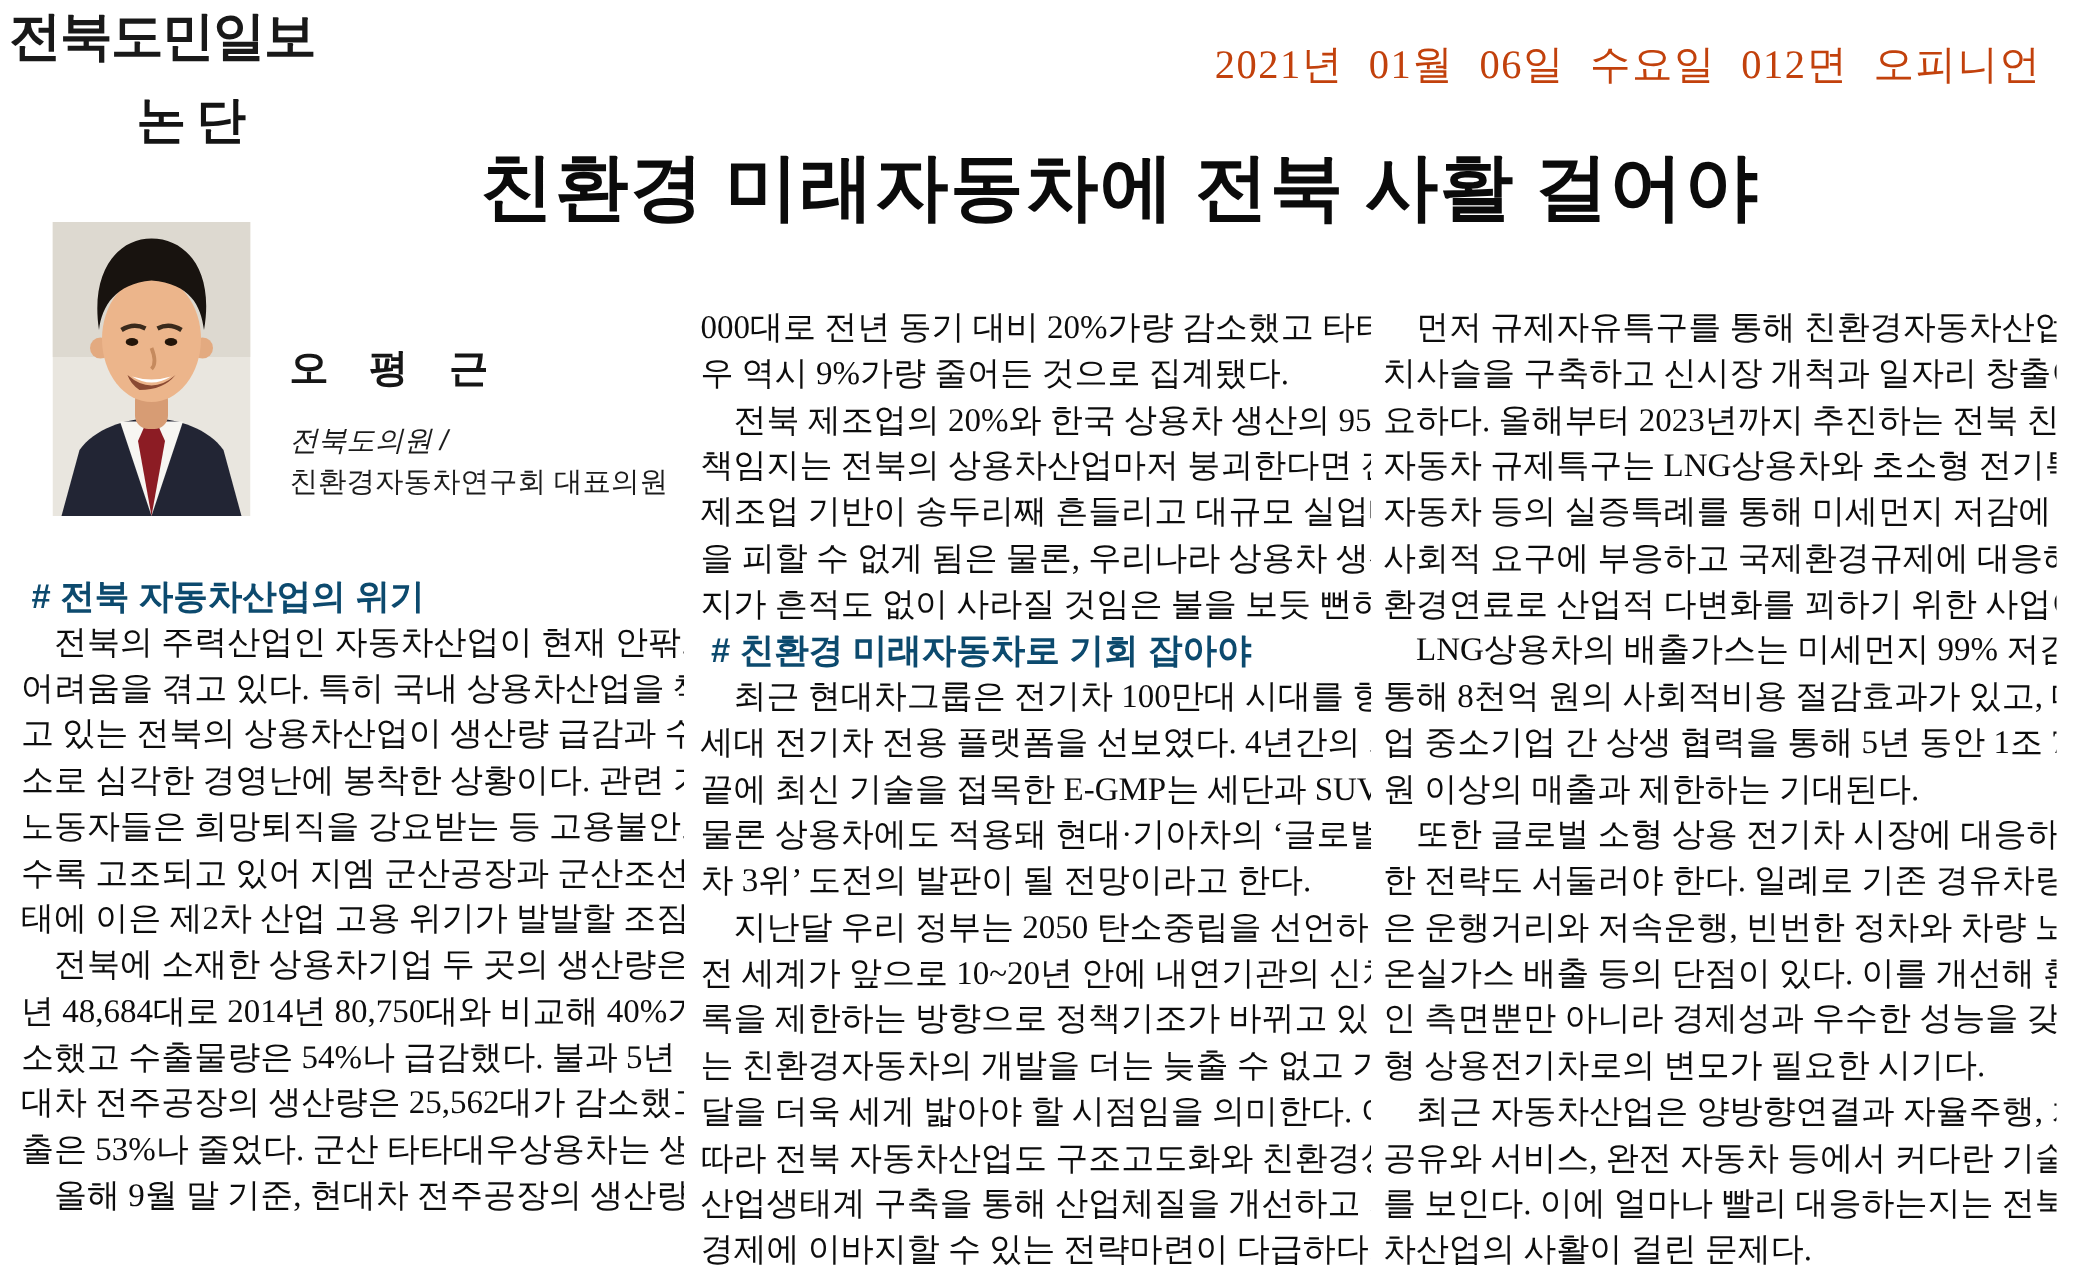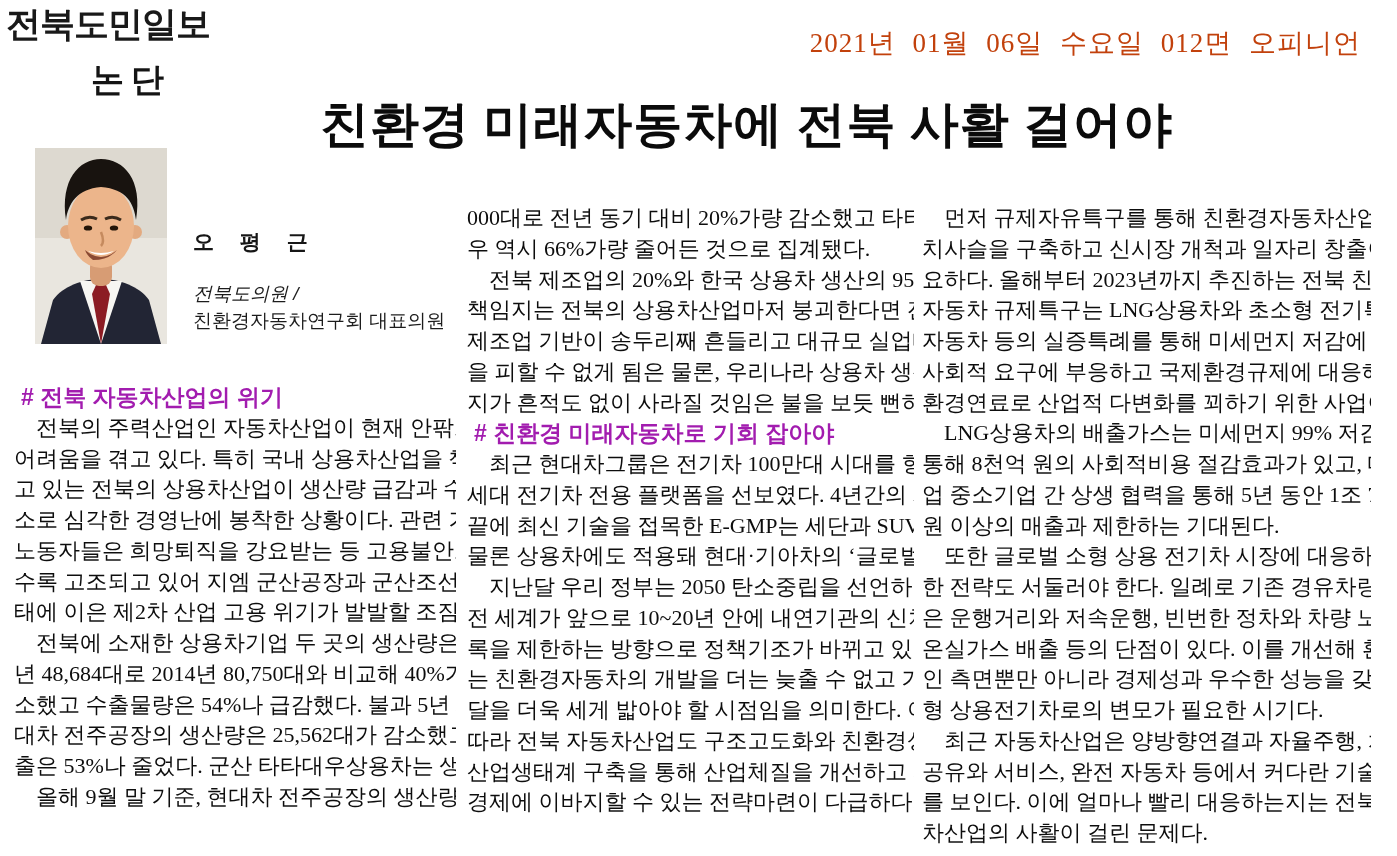--- a/index.html
+++ b/index.html
@@ -27,21 +27,21 @@
     text-align:left; font-size:49px; font-weight:700; letter-spacing:1px;
     color:#0b0b0b; white-space:nowrap;
   }
 
   .photo { position:absolute; left:35px; top:148px; width:132px; height:196px; }
   .photo svg { display:block; width:100%; height:100%; }
 
   .author-name {
     position:absolute; left:193px; top:228px;
     font-family:"Liberation Sans","DejaVu Sans",sans-serif;
-    font-weight:800; font-size:21px; letter-spacing:10px; color:#161616; white-space:nowrap;
+    font-weight:800; font-size:26px; letter-spacing:10px; color:#161616; white-space:nowrap;
   }
   .author-title { position:absolute; left:193px;
     font-family:"Liberation Sans","DejaVu Sans",sans-serif;
     font-size:19px; color:#1c1c1c; white-space:nowrap; }
   .author-title.t1 { top:281px;font-style:italic; }
   .author-title.t2 { top:308px; }
 
   .col { position:absolute; top:203px; }
   .col-1 { left:14px;  width:442px; top:382px; }
   .col-2 { left:467px; width:447px; }
@@ -49,21 +49,21 @@
 
   .line {
     font-size:22px; line-height:30.75px; height:30.75px;
     text-align:justify; text-align-last:justify;
     white-space:nowrap; overflow:hidden; color:#0d0d0d;
   }
   .line.indent { text-indent:22px; }
   .line.end { text-align-last:left; }
   .line.subhead {
     font-family:"Liberation Sans","DejaVu Sans",sans-serif;
-    font-weight:800; font-size:23px; text-align-last:left; text-indent:7px; color:#a21caf;
+    font-weight:800; font-size:23px; text-align-last:left; text-indent:7px; color:#0c4a6e;
   }
 </style>
 </head>
 <body>
 
 <div class="page">
 
   <div class="logo">전북도민일보</div>
   <div class="dateline">2021년  01월  06일  수요일  012면  오피니언</div>
   <div class="section-label">논단</div>
@@ -120,31 +120,32 @@
       <div class="line  end">태에 이은 제2차 산업 고용 위기가 발발할 조짐이다.</div>
       <div class="line  indent">전북에 소재한 상용차기업 두 곳의 생산량은 2019</div>
       <div class="line ">년 48,684대로 2014년 80,750대와 비교해 40%가 감</div>
       <div class="line ">소했고 수출물량은 54%나 급감했다. 불과 5년 새 현</div>
       <div class="line ">대차 전주공장의 생산량은 25,562대가 감소했고, 수</div>
       <div class="line ">출은 53%나 줄었다. 군산 타타대우상용차는 생산량</div>
       <div class="line  indent">올해 9월 말 기준, 현대차 전주공장의 생산량은 27,</div>
     </div>
   <div class="col col-2">
       <div class="line ">000대로 전년 동기 대비 20%가량 감소했고 타타대</div>
-      <div class="line  end">우 역시 66%가량 줄어든 것으로 집계됐다.</div>
+      <div class="line  end">우 역시 9%가량 줄어든 것으로 집계됐다.</div>
       <div class="line  indent">전북 제조업의 20%와 한국 상용차 생산의 95%를</div>
       <div class="line ">책임지는 전북의 상용차산업마저 붕괴한다면 전북의</div>
       <div class="line ">제조업 기반이 송두리째 흔들리고 대규모 실업대란</div>
       <div class="line ">을 피할 수 없게 됨은 물론, 우리나라 상용차 생산기</div>
       <div class="line  end">지가 흔적도 없이 사라질 것임은 불을 보듯 뻔하다.</div>
       <div class="line subhead"># 친환경 미래자동차로 기회 잡아야</div>
       <div class="line  indent">최근 현대차그룹은 전기차 100만대 시대를 향한 차</div>
       <div class="line ">세대 전기차 전용 플랫폼을 선보였다. 4년간의 개발</div>
       <div class="line ">끝에 최신 기술을 접목한 E-GMP는 세단과 SUV는</div>
       <div class="line ">물론 상용차에도 적용돼 현대·기아차의 ‘글로벌 전기</div>
+      <div class="line  end">차 3위’ 도전의 발판이 될 전망이라고 한다.</div>
       <div class="line  indent">지난달 우리 정부는 2050 탄소중립을 선언하였고,</div>
       <div class="line ">전 세계가 앞으로 10~20년 안에 내연기관의 신차 등</div>
       <div class="line ">록을 제한하는 방향으로 정책기조가 바뀌고 있다. 이</div>
       <div class="line ">는 친환경자동차의 개발을 더는 늦출 수 없고 가속페</div>
       <div class="line ">달을 더욱 세게 밟아야 할 시점임을 의미한다. 이에</div>
       <div class="line ">따라 전북 자동차산업도 구조고도화와 친환경상용차</div>
       <div class="line ">산업생태계 구축을 통해 산업체질을 개선하고 지역</div>
       <div class="line  end">경제에 이바지할 수 있는 전략마련이 다급하다.</div>
     </div>
   <div class="col col-3">

